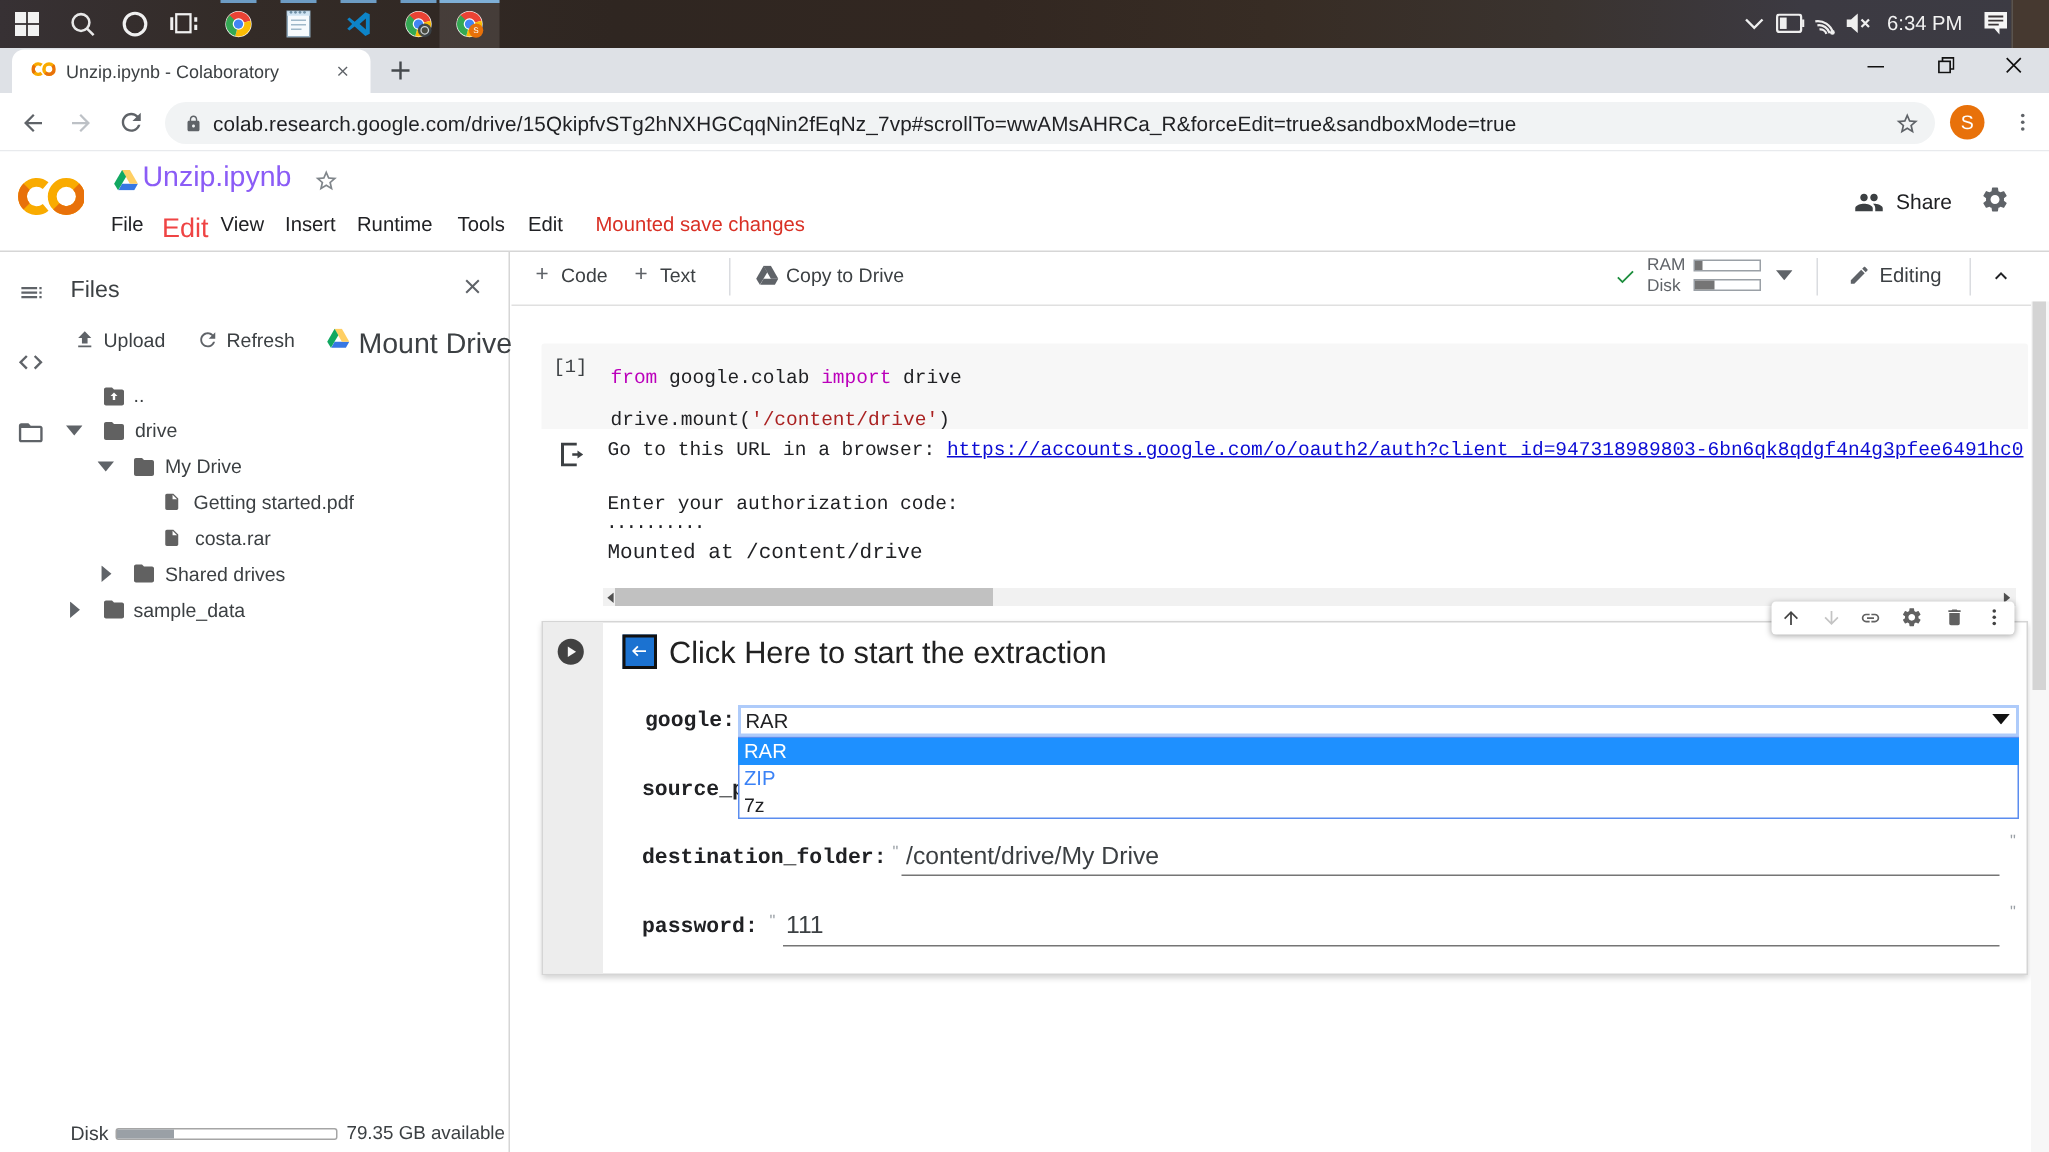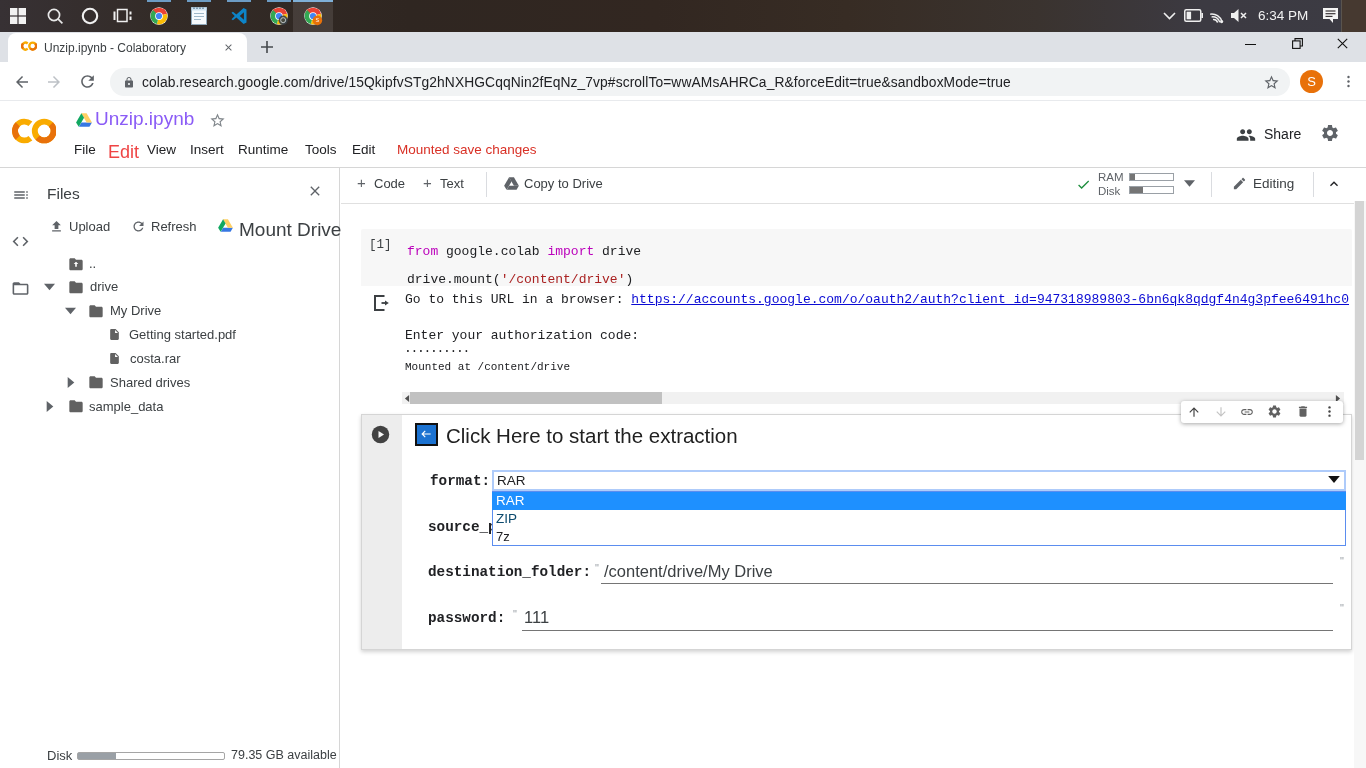--- a/index.html
+++ b/index.html
@@ -322,21 +322,21 @@
 drive.mount(<span style="color:#aa2222">'/content/drive'</span>)</div>
 
 <svg class="abs" style="left:374px;top:295px" width="16" height="16" viewBox="0 0 16 16">
     <path fill="none" stroke="#3c4043" stroke-width="2" d="M10.5 1H1v14h9.5"></path>
     <line x1="7.5" y1="8" x2="11.5" y2="8" stroke="#3c4043" stroke-width="1.8"></line>
     <path fill="#3c4043" d="M11 5.4L14.8 8 11 10.6z"></path>
   </svg>
 <div class="abs mono" style="left:405px;top:292px;width:944px;overflow:hidden;font-size:13px;color:#202124;white-space:pre">Go to this URL in a browser: <a style="color:#0b0bd4;text-decoration:underline">https://accounts.google.com/o/oauth2/auth?client_id=947318989803-6bn6qk8qdgf4n4g3pfee6491hc0brf65</a></div>
 <div class="abs mono" style="left:405px;top:328px;font-size:13px;color:#202124">Enter your authorization code:</div>
 <div class="abs mono" style="left:404px;top:341px;font-size:13px;color:#202124;letter-spacing:-1.3px">..........</div>
-<div class="abs mono" style="left:405px;top:361px;font-size:11px;color:#202124">Mounted at /content/drive</div>
+<div class="abs mono" style="left:405px;top:361px;font-size:14px;color:#202124">Mounted at /content/drive</div>
 
 <div class="abs" style="left:402px;top:392px;width:942px;height:12px;background:#f1f1f1"></div>
 <svg class="abs" style="left:404px;top:395px" width="6" height="7" viewBox="0 0 6 10">
     <path fill="#505050" d="M6 0L0 5l6 5z"></path>
   </svg>
 <svg class="abs" style="left:1335px;top:395px" width="6" height="7" viewBox="0 0 6 10">
     <path fill="#505050" d="M0 0l6 5-6 5z"></path>
   </svg>
 <div class="abs" style="left:410px;top:392px;width:252px;height:12px;background:#c1c1c1"></div>
 
@@ -344,33 +344,33 @@
 <div class="abs" style="left:362px;top:415px;width:40px;height:234px;background:#ededed"></div>
 <svg class="abs" style="left:371px;top:425px" width="19" height="19" viewBox="0 0 24 24">
     <circle cx="12" cy="12" r="11" fill="#424242"></circle>
     <path fill="#f7f7f7" d="M9.5 7.5v9l7-4.5z"></path>
   </svg>
 <div class="abs" style="left:415px;top:423px;width:23px;height:23px;background:#1b72d1;border:2px solid #111"></div>
 <svg class="abs" style="left:418px;top:427px" width="16" height="14" viewBox="0 0 24 24">
     <path fill="#fff" d="M20 11H7.83l3.59-3.59L10 6l-6 6 6 6 1.41-1.41L7.83 13H20v-2z"></path>
   </svg>
 <div class="abs" style="left:446px;top:424px;font-size:20.5px;color:#212121">Click Here to start the extraction</div>
-<div class="abs mono" style="left:430px;top:473px;font-size:14.3px;font-weight:bold;color:#202124">format:</div>
+<div class="abs mono" style="left:430px;top:473px;font-size:14.3px;font-weight:bold;color:#202124">google:</div>
 <div class="abs mono" style="left:428px;top:519px;font-size:14.3px;font-weight:bold;color:#202124">source_path:</div>
 
 <div class="abs" style="left:492px;top:470px;width:854px;height:21px;background:#fff;border:2px solid #aecbfa"></div>
 <div class="abs" style="left:497px;top:473px;font-size:13.5px;color:#202124">RAR</div>
 <svg class="abs" style="left:1328px;top:476px" width="12" height="7" viewBox="0 0 10 6">
     <path fill="#111" d="M0 0l5 6 5-6z"></path>
   </svg>
 
 <div class="abs" style="left:492px;top:491px;width:854px;height:55px;background:#fff;border:1px solid #5b8def;z-index:5"></div>
 <div class="abs" style="left:492px;top:492px;width:854px;height:18px;background:#1e90ff;z-index:6"></div>
 <div class="abs" style="left:496px;top:493px;font-size:13.5px;color:#fff;z-index:7">RAR</div>
-<div class="abs" style="left:496px;top:511px;font-size:13.5px;color:#0c4a6e;z-index:7">ZIP</div>
+<div class="abs" style="left:496px;top:511px;font-size:13.5px;color:#3b82f6;z-index:7">ZIP</div>
 <div class="abs" style="left:496px;top:529px;font-size:13px;color:#202124;z-index:7">7z</div>
 
 <div class="abs mono" style="left:428px;top:564px;font-size:14.3px;font-weight:bold;color:#202124">destination_folder:</div>
 <div class="abs" style="left:595px;top:562px;font-size:11px;color:#9aa0a6">"</div>
 <div class="abs" style="left:604px;top:562px;font-size:16.5px;color:#3c4043">/content/drive/My Drive</div>
 <div class="abs" style="left:601px;top:583px;width:732px;height:1px;background:#757575"></div>
 <div class="abs" style="left:1340px;top:555px;font-size:11px;color:#9aa0a6">"</div>
 
 <div class="abs mono" style="left:428px;top:610px;font-size:14.3px;font-weight:bold;color:#202124">password:</div>
 <div class="abs" style="left:513px;top:608px;font-size:11px;color:#9aa0a6">"</div>

